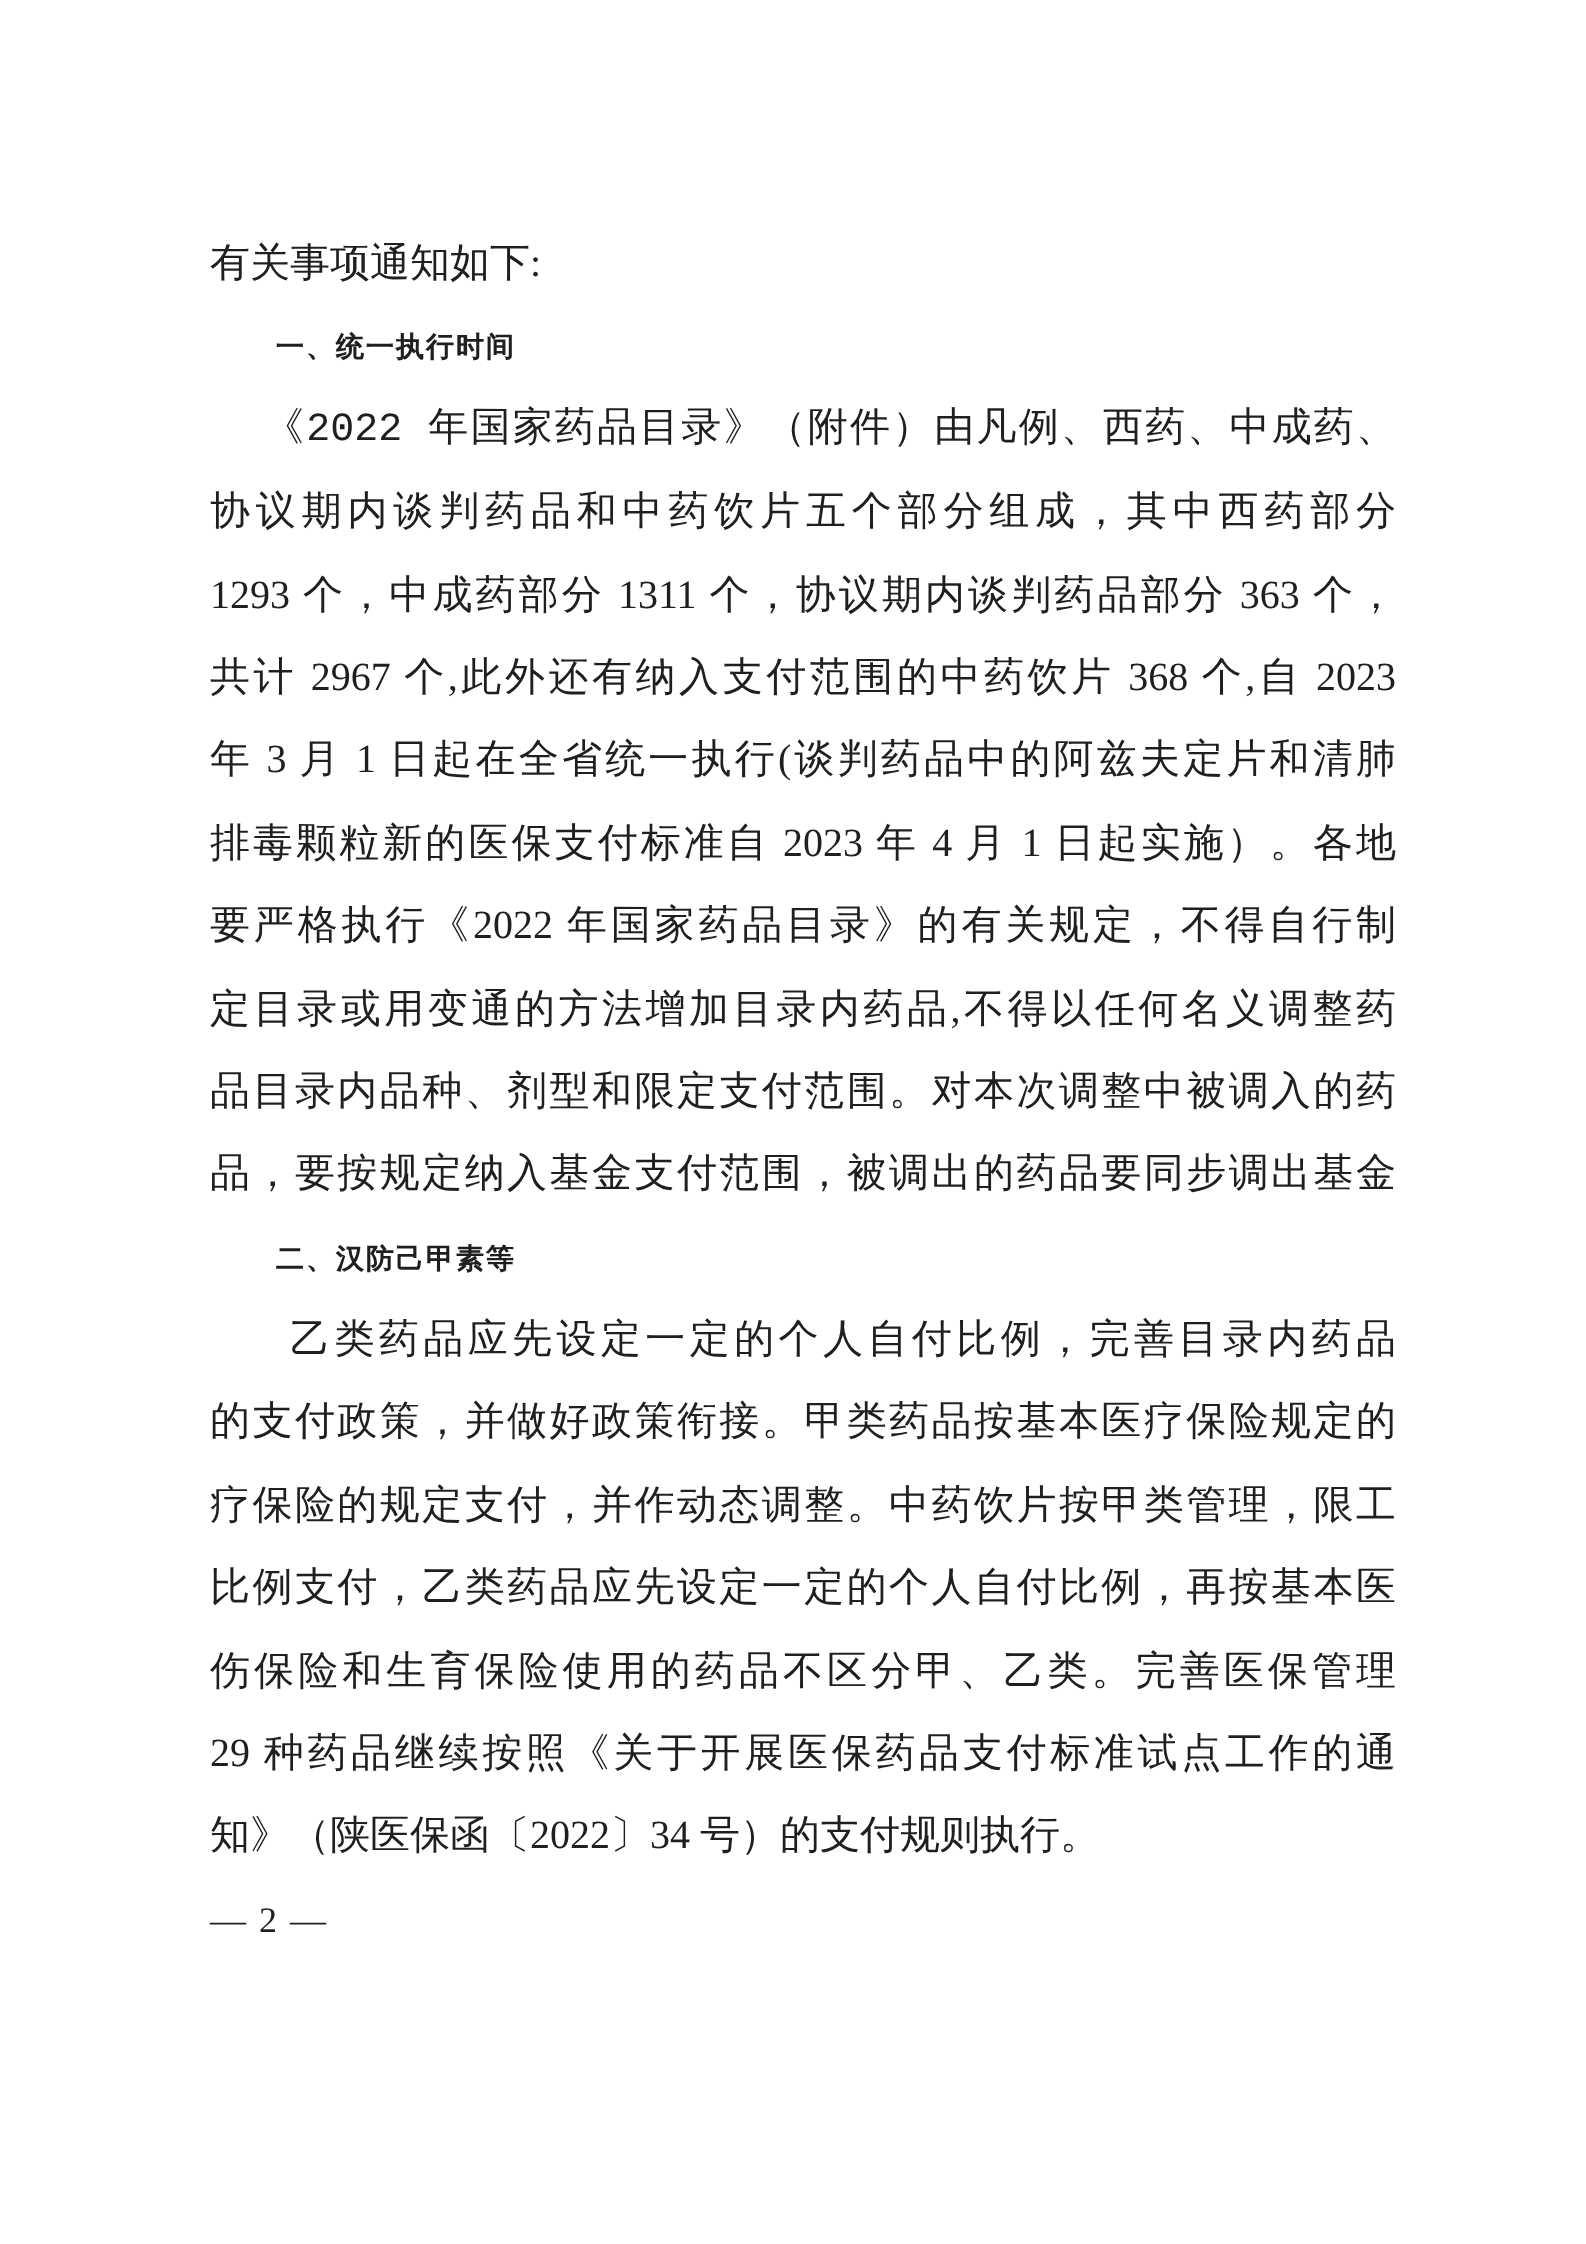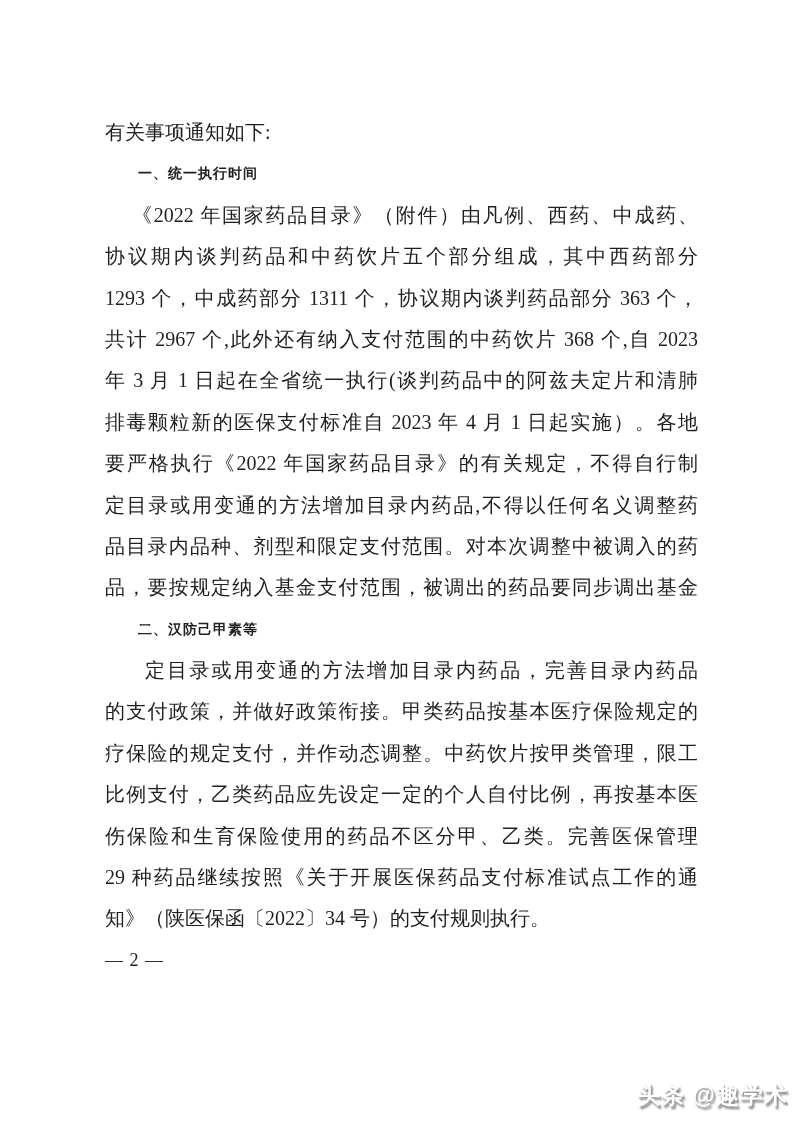--- a/index.html
+++ b/index.html
@@ -57,34 +57,33 @@
     text-shadow: 2px 3px 2px #8f8f8f, 1px 1px 1px #b5b5b5;
   }
 </style>
 </head>
 <body>
 
 <div class="page">
   <div class="textcol" id="textcol">
       <div class="line body">有关事项通知如下:</div>
       <div class="line heading" style="padding-left: 33px;">一、统一执行时间</div>
-      <div class="line body justify" style="padding-left: 27px;">《2022 年国家药品目录》（附件）由凡例、西药、中成药、</div>
+      <div class="line body justify" style="padding-left: 27px; font-family: Liberation Mono, monospace;">《2022 年国家药品目录》（附件）由凡例、西药、中成药、</div>
       <div class="line body justify">协议期内谈判药品和中药饮片五个部分组成，其中西药部分</div>
       <div class="line body justify">1293 个，中成药部分 1311 个，协议期内谈判药品部分 363 个，</div>
       <div class="line body justify">共计 2967 个,此外还有纳入支付范围的中药饮片 368 个,自 2023</div>
       <div class="line body justify">年 3 月 1 日起在全省统一执行(谈判药品中的阿兹夫定片和清肺</div>
       <div class="line body justify">排毒颗粒新的医保支付标准自 2023 年 4 月 1 日起实施）。各地</div>
       <div class="line body justify">要严格执行《2022 年国家药品目录》的有关规定，不得自行制</div>
       <div class="line body justify">定目录或用变通的方法增加目录内药品,不得以任何名义调整药</div>
       <div class="line body justify">品目录内品种、剂型和限定支付范围。对本次调整中被调入的药</div>
       <div class="line body justify">品，要按规定纳入基金支付范围，被调出的药品要同步调出基金</div>
       <div class="line heading" style="padding-left: 33px;">二、汉防己甲素等</div>
-      <div class="line body justify" style="padding-left: 40px;">定目录或用变通的方法增加目录内药品，完善目录内药品</div>
+      <div class="line body justify" style="padding-left: 40px;">乙类药品应先设定一定的个人自付比例，完善目录内药品</div>
       <div class="line body justify">的支付政策，并做好政策衔接。甲类药品按基本医疗保险规定的</div>
       <div class="line body justify">疗保险的规定支付，并作动态调整。中药饮片按甲类管理，限工</div>
       <div class="line body justify">比例支付，乙类药品应先设定一定的个人自付比例，再按基本医</div>
       <div class="line body justify">伤保险和生育保险使用的药品不区分甲、乙类。完善医保管理</div>
       <div class="line body justify">29 种药品继续按照《关于开展医保药品支付标准试点工作的通</div>
       <div class="line body">知》（陕医保函〔2022〕34 号）的支付规则执行。</div>
       <div class="line pagenum">— 2 —</div>
     </div>
-  <div class="watermark">头条 @趣学术</div>
 </div>
 
 </body></html>

